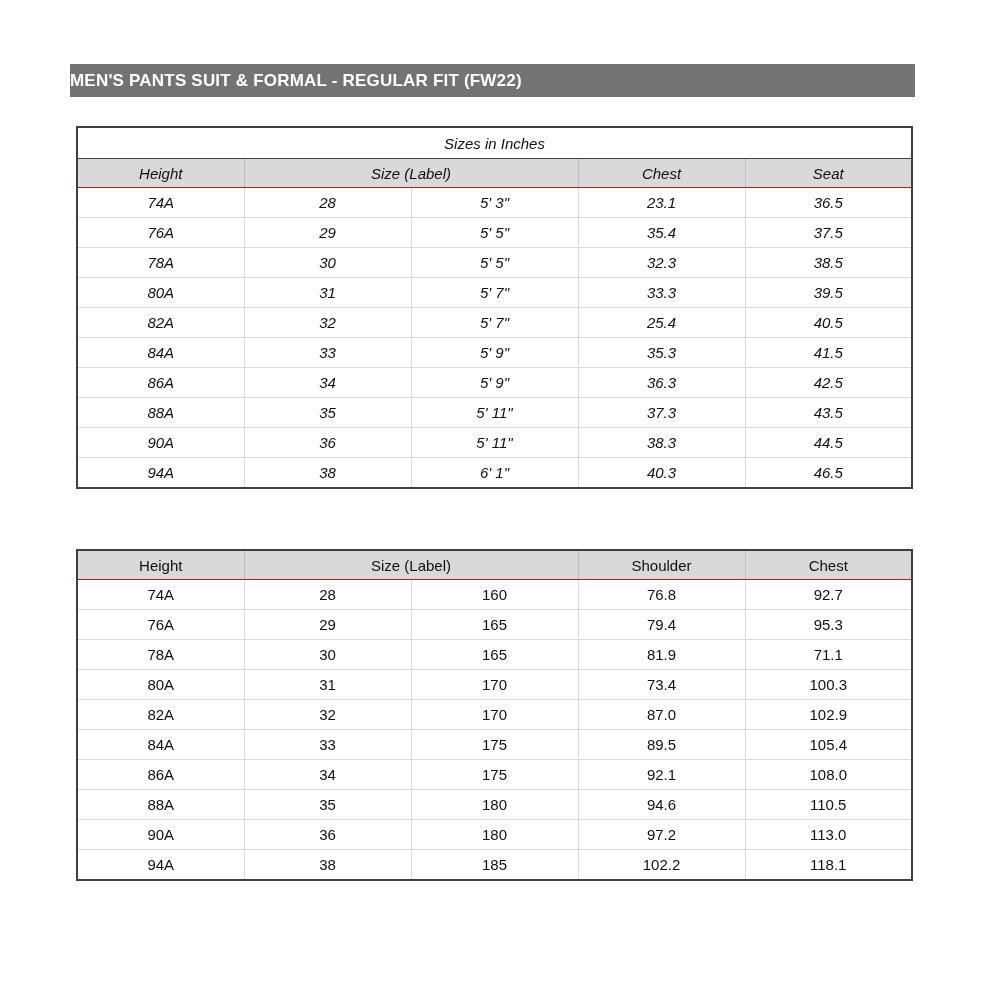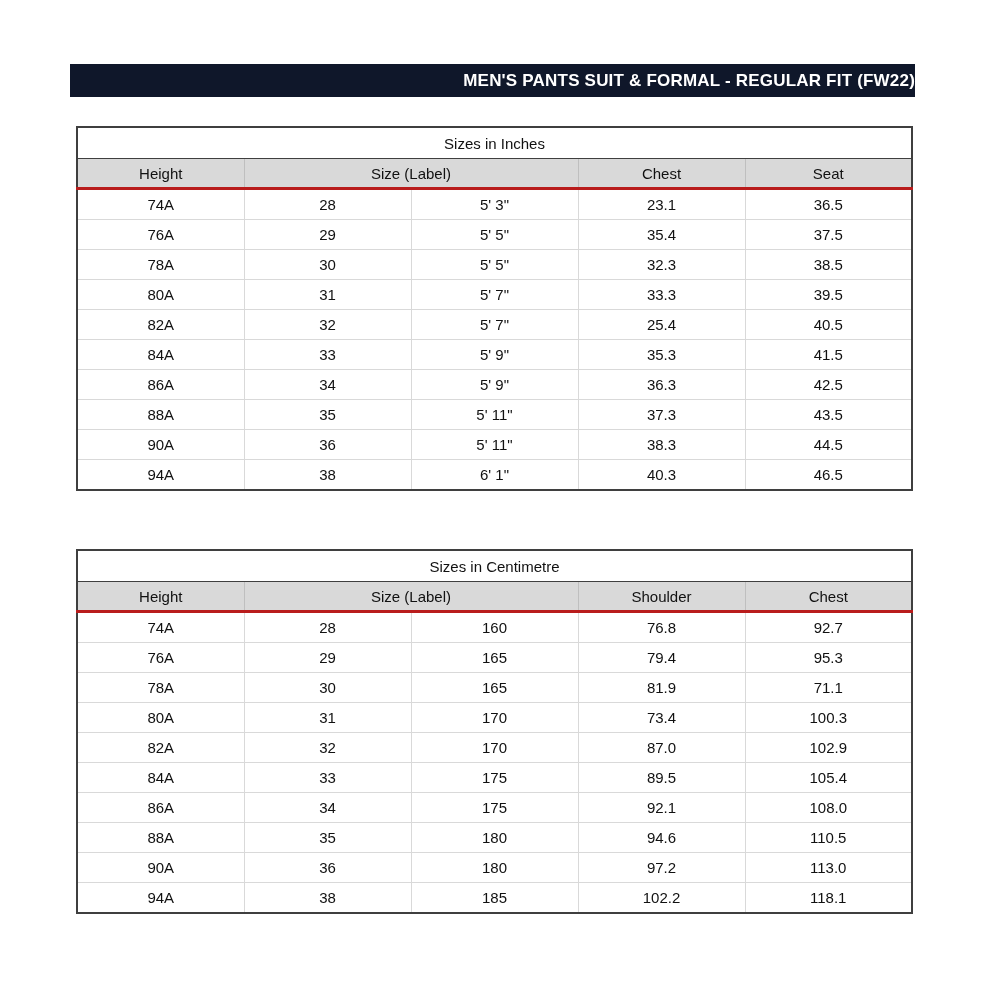--- a/index.html
+++ b/index.html
@@ -7,57 +7,57 @@
     width: 1000px; height: 1000px;
     background: #ffffff;
     position: relative;
     font-family: "Liberation Sans", sans-serif;
     color: #111111;
   }
   .title-bar {
     position: absolute;
     left: 70px; top: 64px;
     width: 845px; height: 33px;
-    background: #0f172a;
+    background: #737373;
     color: #ffffff;
     font-size: 17px;
     font-weight: bold;
-    text-align: right;
+    text-align: left;
     line-height: 33px;
     letter-spacing: 0.2px;
   }
   .size-table {
     position: absolute;
     left: 76px;
     width: 837px;
     border-collapse: collapse;
     table-layout: fixed;
     border: 2px solid #3f3f3f;
     font-size: 15px;
   }
-  #table-inches { top: 126px; }
+  #table-inches { top: 126px; font-style: italic; }
   #table-cm     { top: 549px; }
 
   .size-table td {
     text-align: center;
     vertical-align: middle;
     padding: 0;
     overflow: hidden;
     white-space: nowrap;
   }
   .title-row td {
     height: 30px;
     background: #ffffff;
     border-bottom: 1px solid #3f3f3f;
     font-size: 15px;
   }
   .header-row td {
     height: 28px;
     background: #d9d9d9;
-    border-bottom: 3px solid #b91c1c;
+    border-bottom: 1px solid #b91c1c;
     border-right: 1px solid #bfbfbf;
     font-size: 15px;
   }
   .header-row td:last-child { border-right: none; }
   .data-row td {
     height: 29px;
     background: #ffffff;
     border-bottom: 1px solid #d9d9d9;
     border-right: 1px solid #d9d9d9;
   }
@@ -162,23 +162,20 @@
 
 <table class="size-table" id="table-cm">
     <colgroup>
       <col style="width:20%">
       <col style="width:20%">
       <col style="width:20%">
       <col style="width:20%">
       <col style="width:20%">
     </colgroup>
     <tbody>
-      <tr class="title-row">
-        <td colspan="5">Sizes in Centimetre</td>
-      </tr>
       <tr class="header-row">
         <td colspan="1">Height</td>
         <td colspan="2">Size (Label)</td>
         <td colspan="1">Shoulder</td>
         <td colspan="1">Chest</td>
       </tr>
       <tr class="data-row">
         <td>74A</td>
         <td>28</td>
         <td>160</td>

